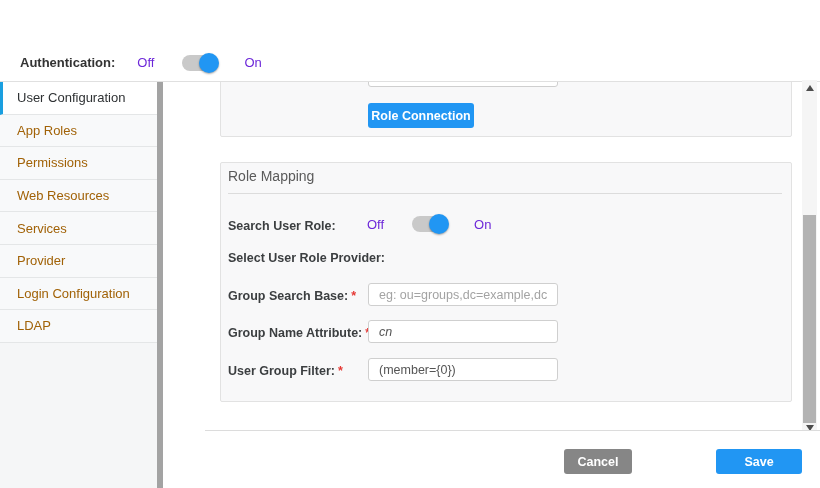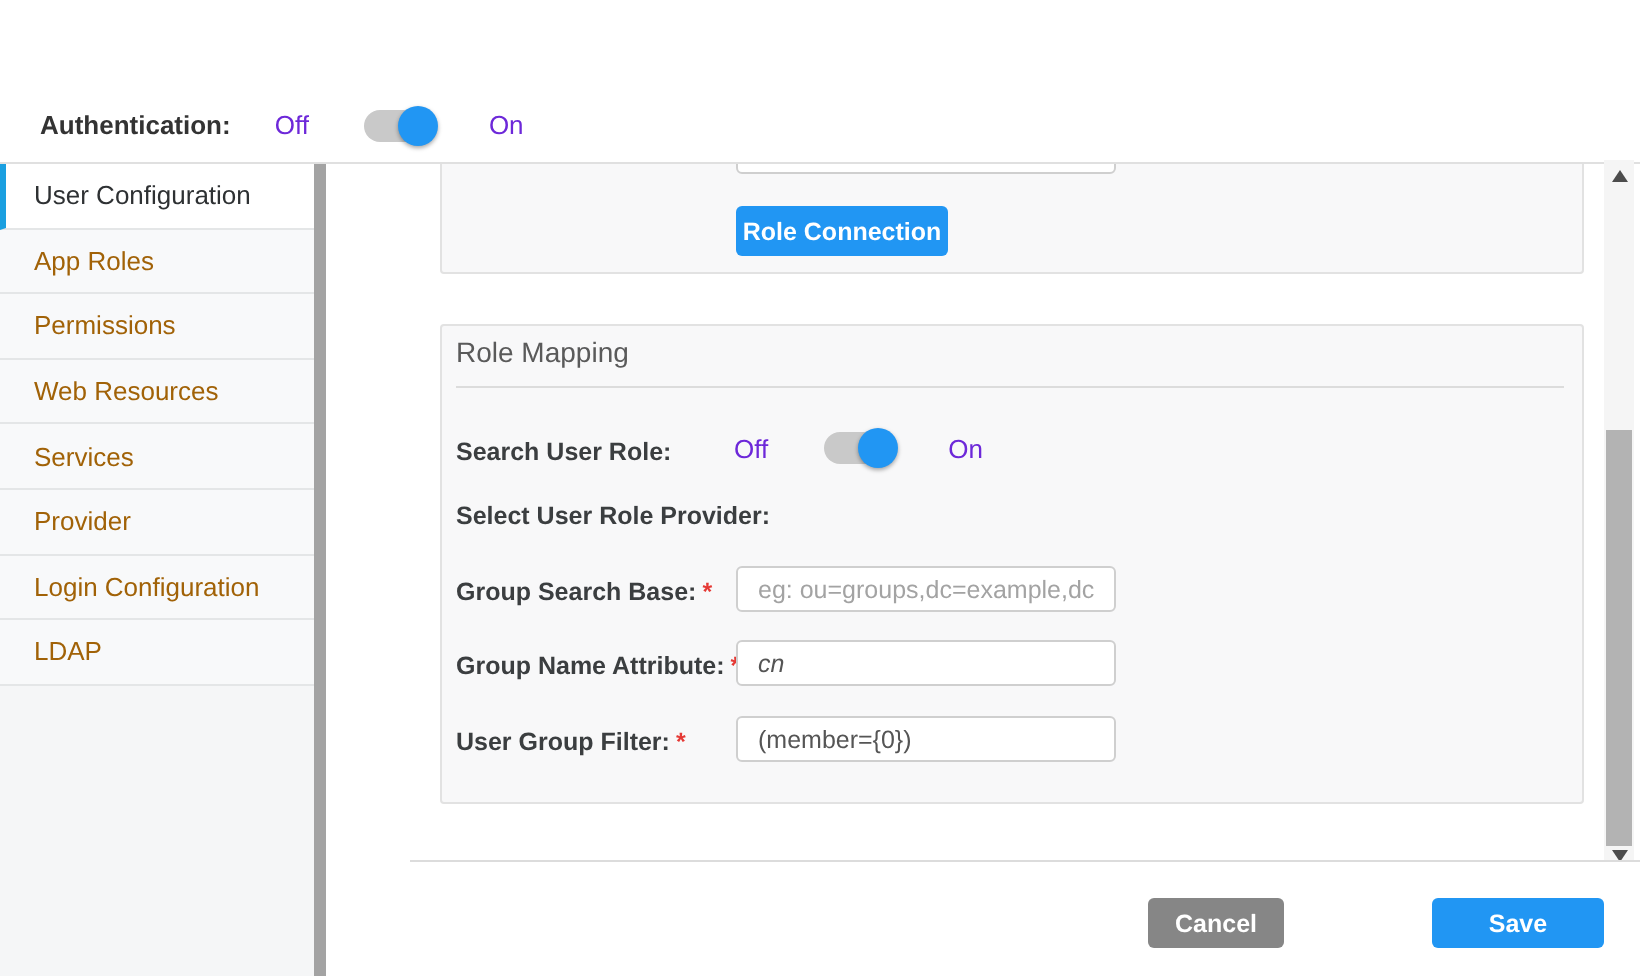--- a/index.html
+++ b/index.html
@@ -113,21 +113,21 @@
     border-left:4px solid transparent; border-right:4px solid transparent; }
   .tri-up { top:5px; border-bottom:6px solid #4c4c4c; }
   .tri-down { bottom:5px; border-top:6px solid #4c4c4c; }
   .thumb { position:absolute; left:1px; top:135px; width:13px; height:208px; background:#b3b3b3; }
 
   
   .footer {
     position:absolute; left:205px; top:430px; width:615px; height:58px;
     background:#fff; border-top:1px solid #dcdcdc;
   }
-  .footer-buttons { position:absolute; top:18px; right:18px; display:flex; gap:30px; }
+  .footer-buttons { position:absolute; top:18px; right:18px; display:flex; gap:40px; }
   .btn-cancel { width:68px; height:25px; background:#868686; }
   .btn-save   { width:86px; height:25px; background:#2196F3;margin-left:44px; }
 </style>
 </head>
 <body>
 
 <div class="app">
 
 
   <div class="auth-row">

